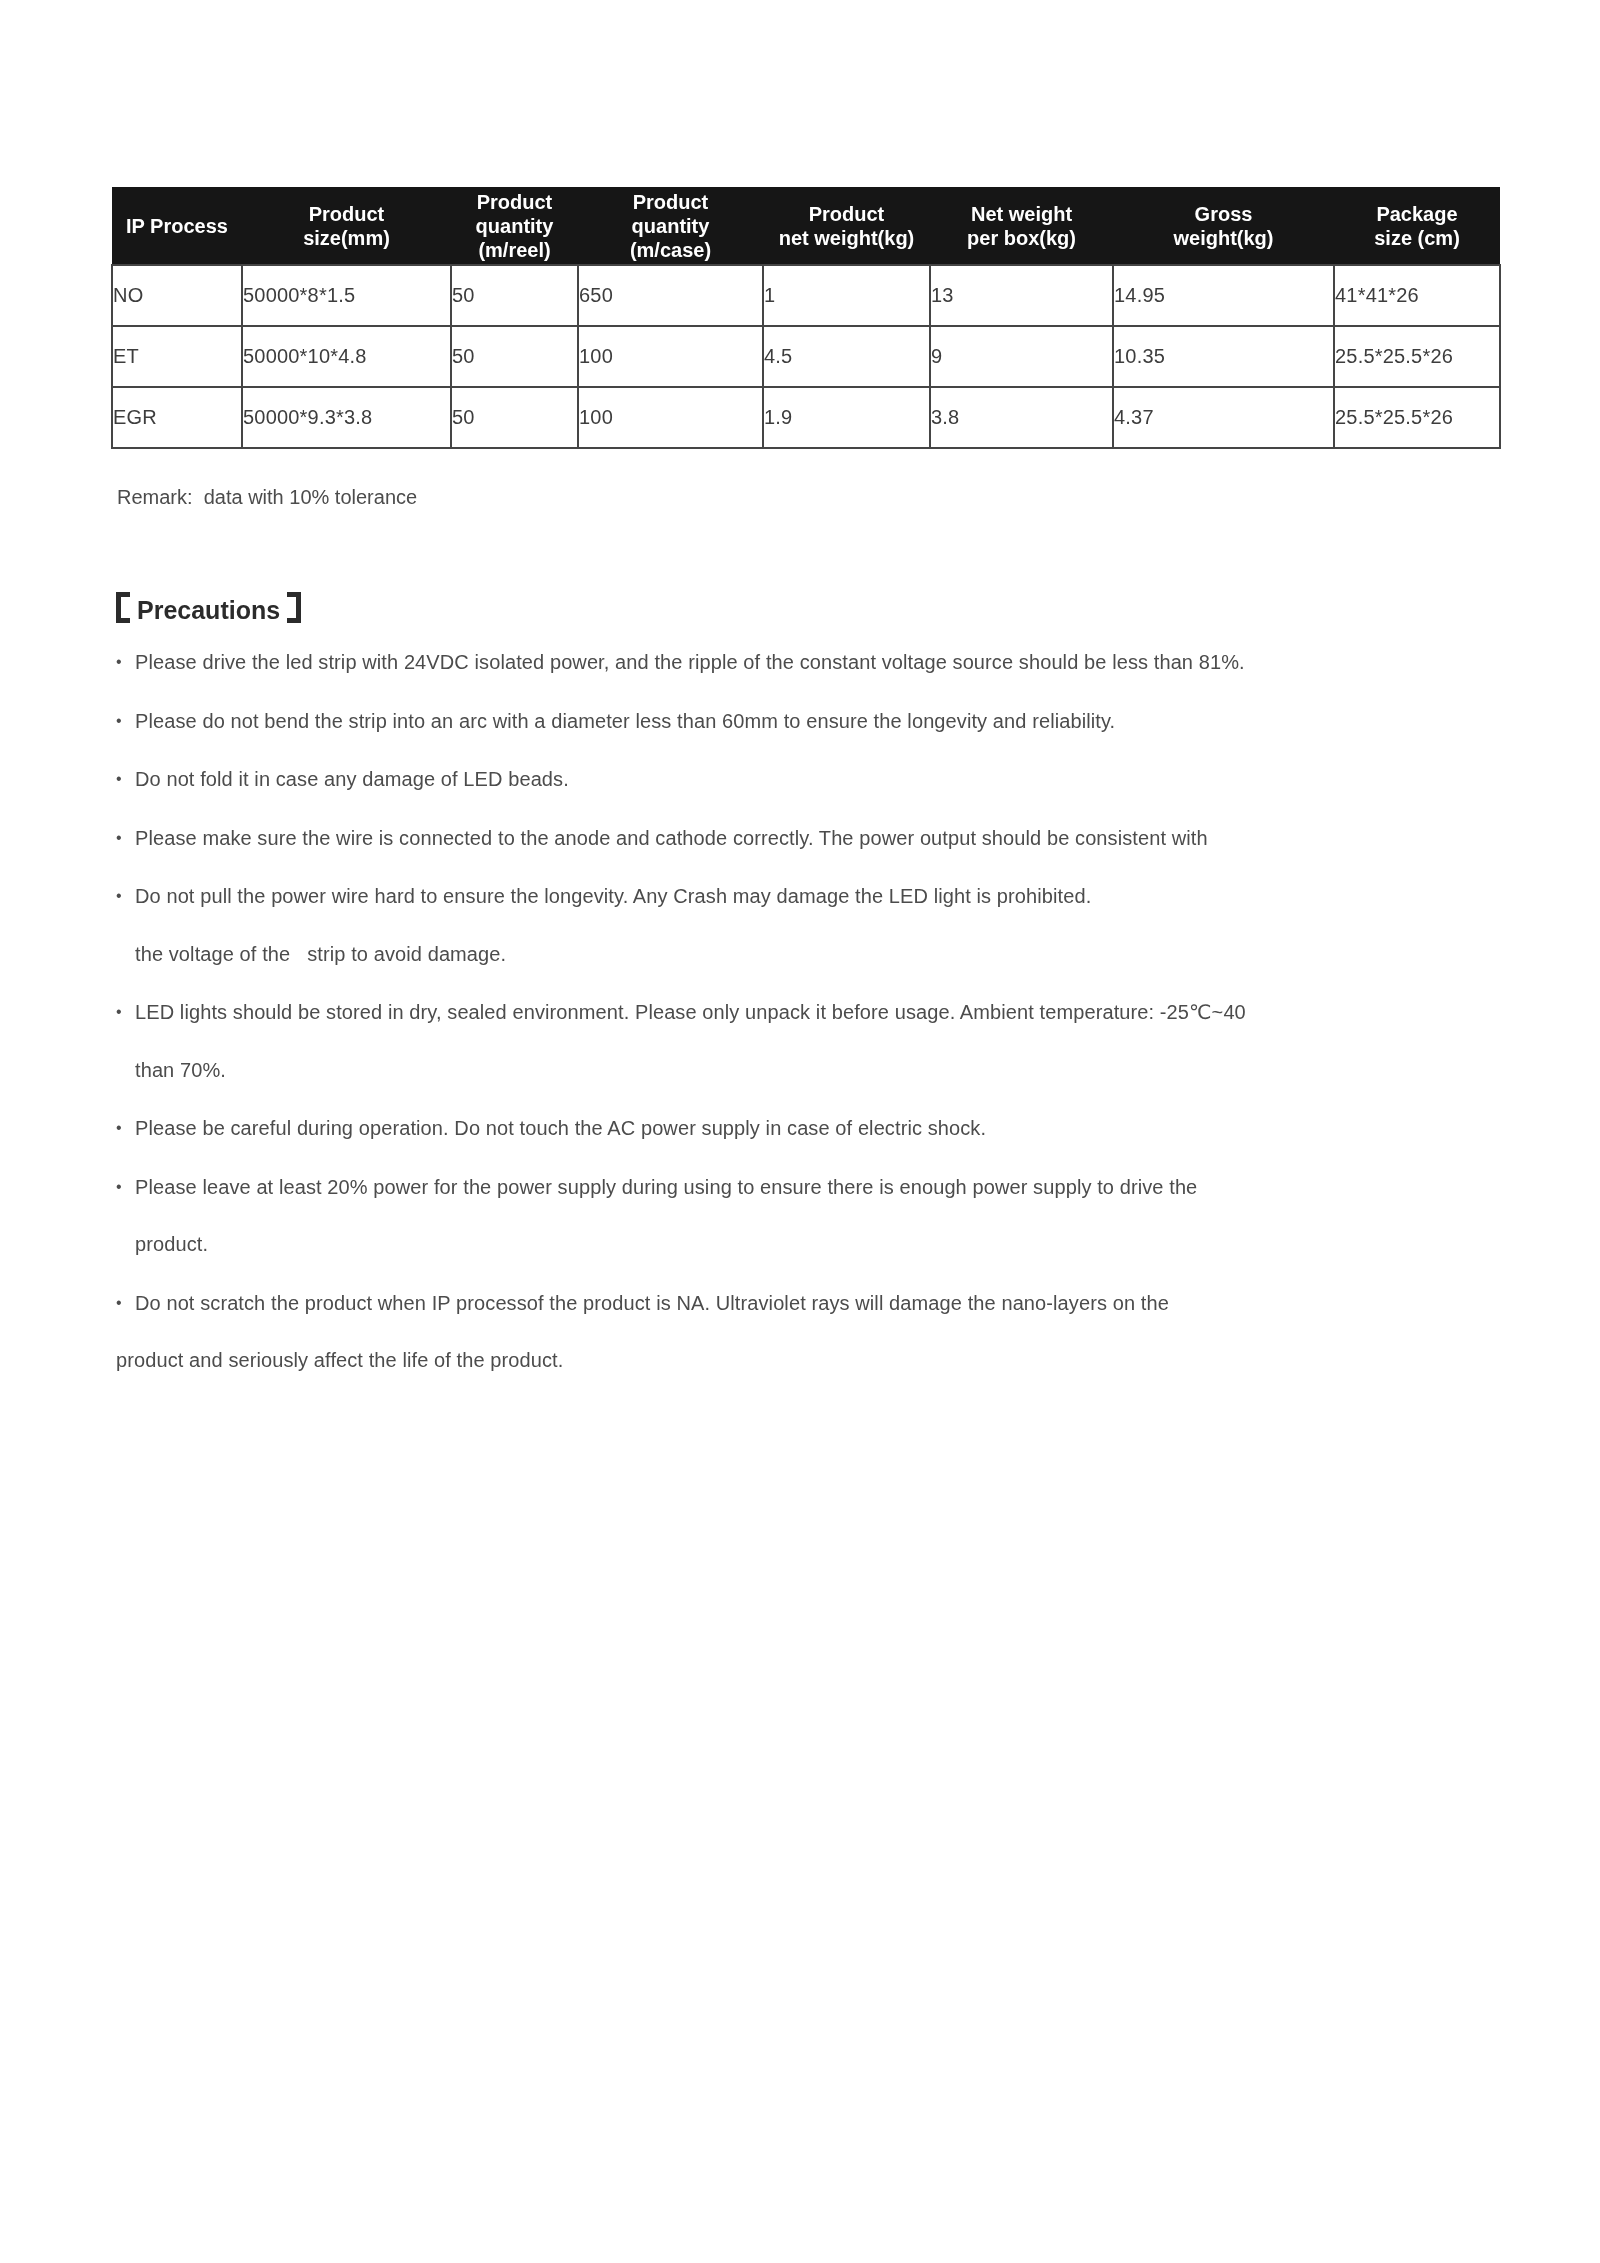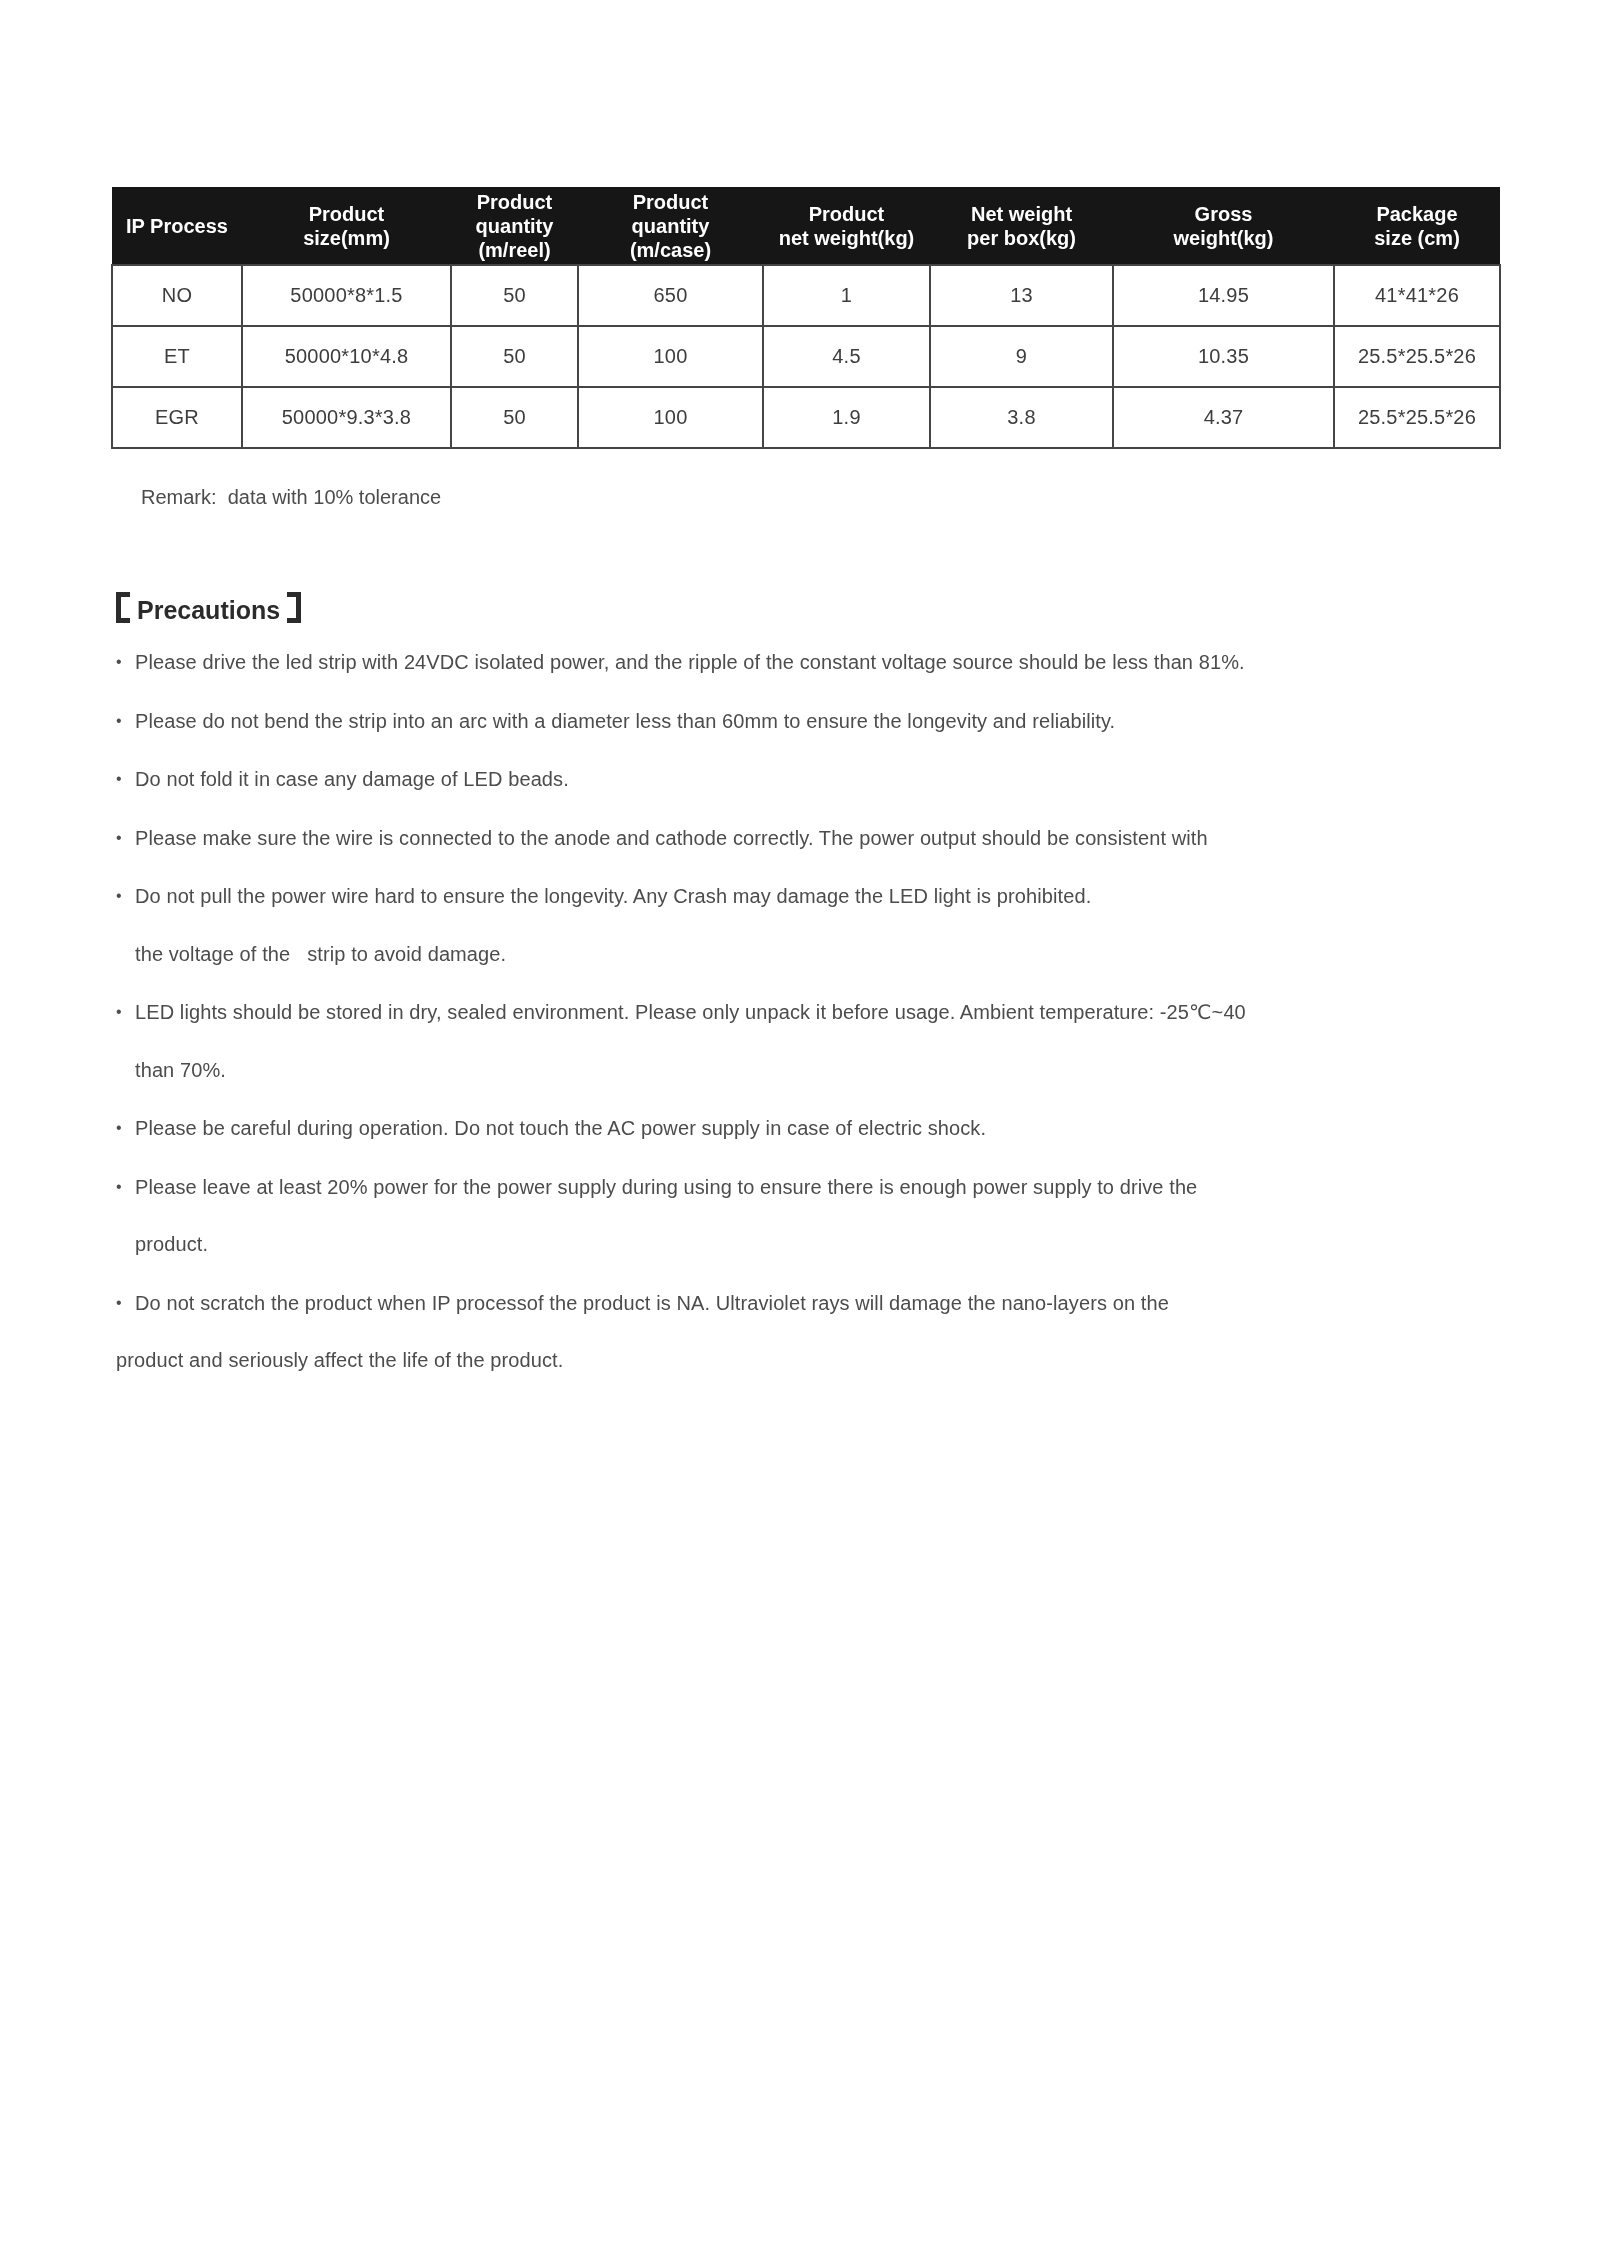--- a/index.html
+++ b/index.html
@@ -42,38 +42,36 @@
     line-height: 24px;
     text-align: center;
     vertical-align: middle;
     white-space: pre-line;
     padding: 0;
     border: none;
   }
   .spec-table tbody tr { height: 61px; }
   .spec-table td {
     border: 2px solid #454545;
-    text-align: center;
     vertical-align: middle;
     font-size: 20px;
     color: #3d3d3d;
     padding: 0;
     letter-spacing: 0.2px;
   }
 
   
   .remark {
     position: absolute;
     left: 117px;
     top: 485px;
     font-size: 20px;
     line-height: 24px;
     color: #4c4c4c;
     white-space: pre-wrap;
-    margin-left: 24px;
   }
 
   
   .precautions-heading {
     position: absolute;
     left: 116px;
     top: 592px;
     font-size: 25px;
     line-height: 30px;
     font-weight: 700;

